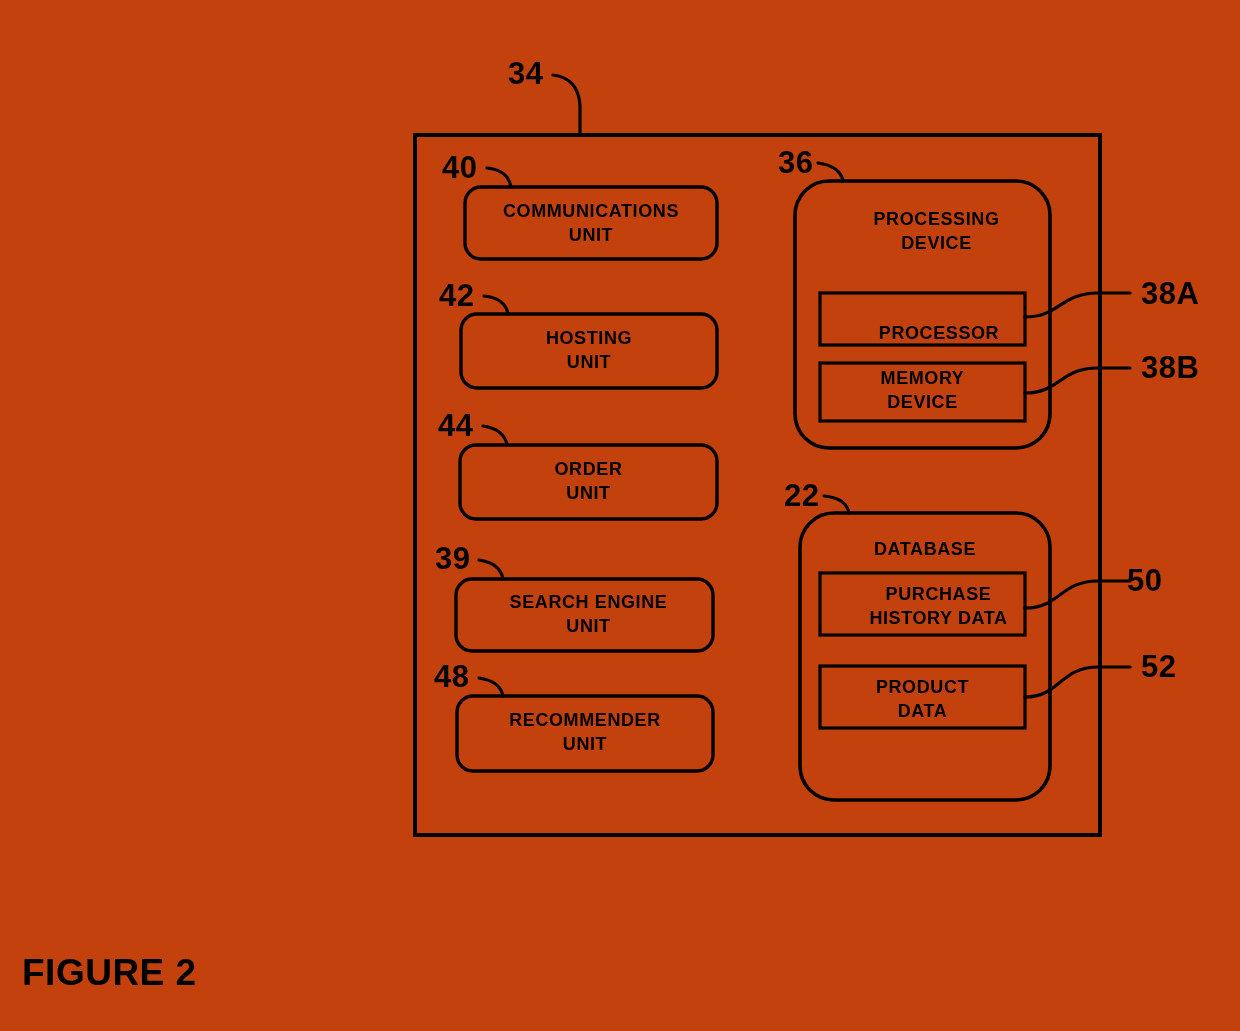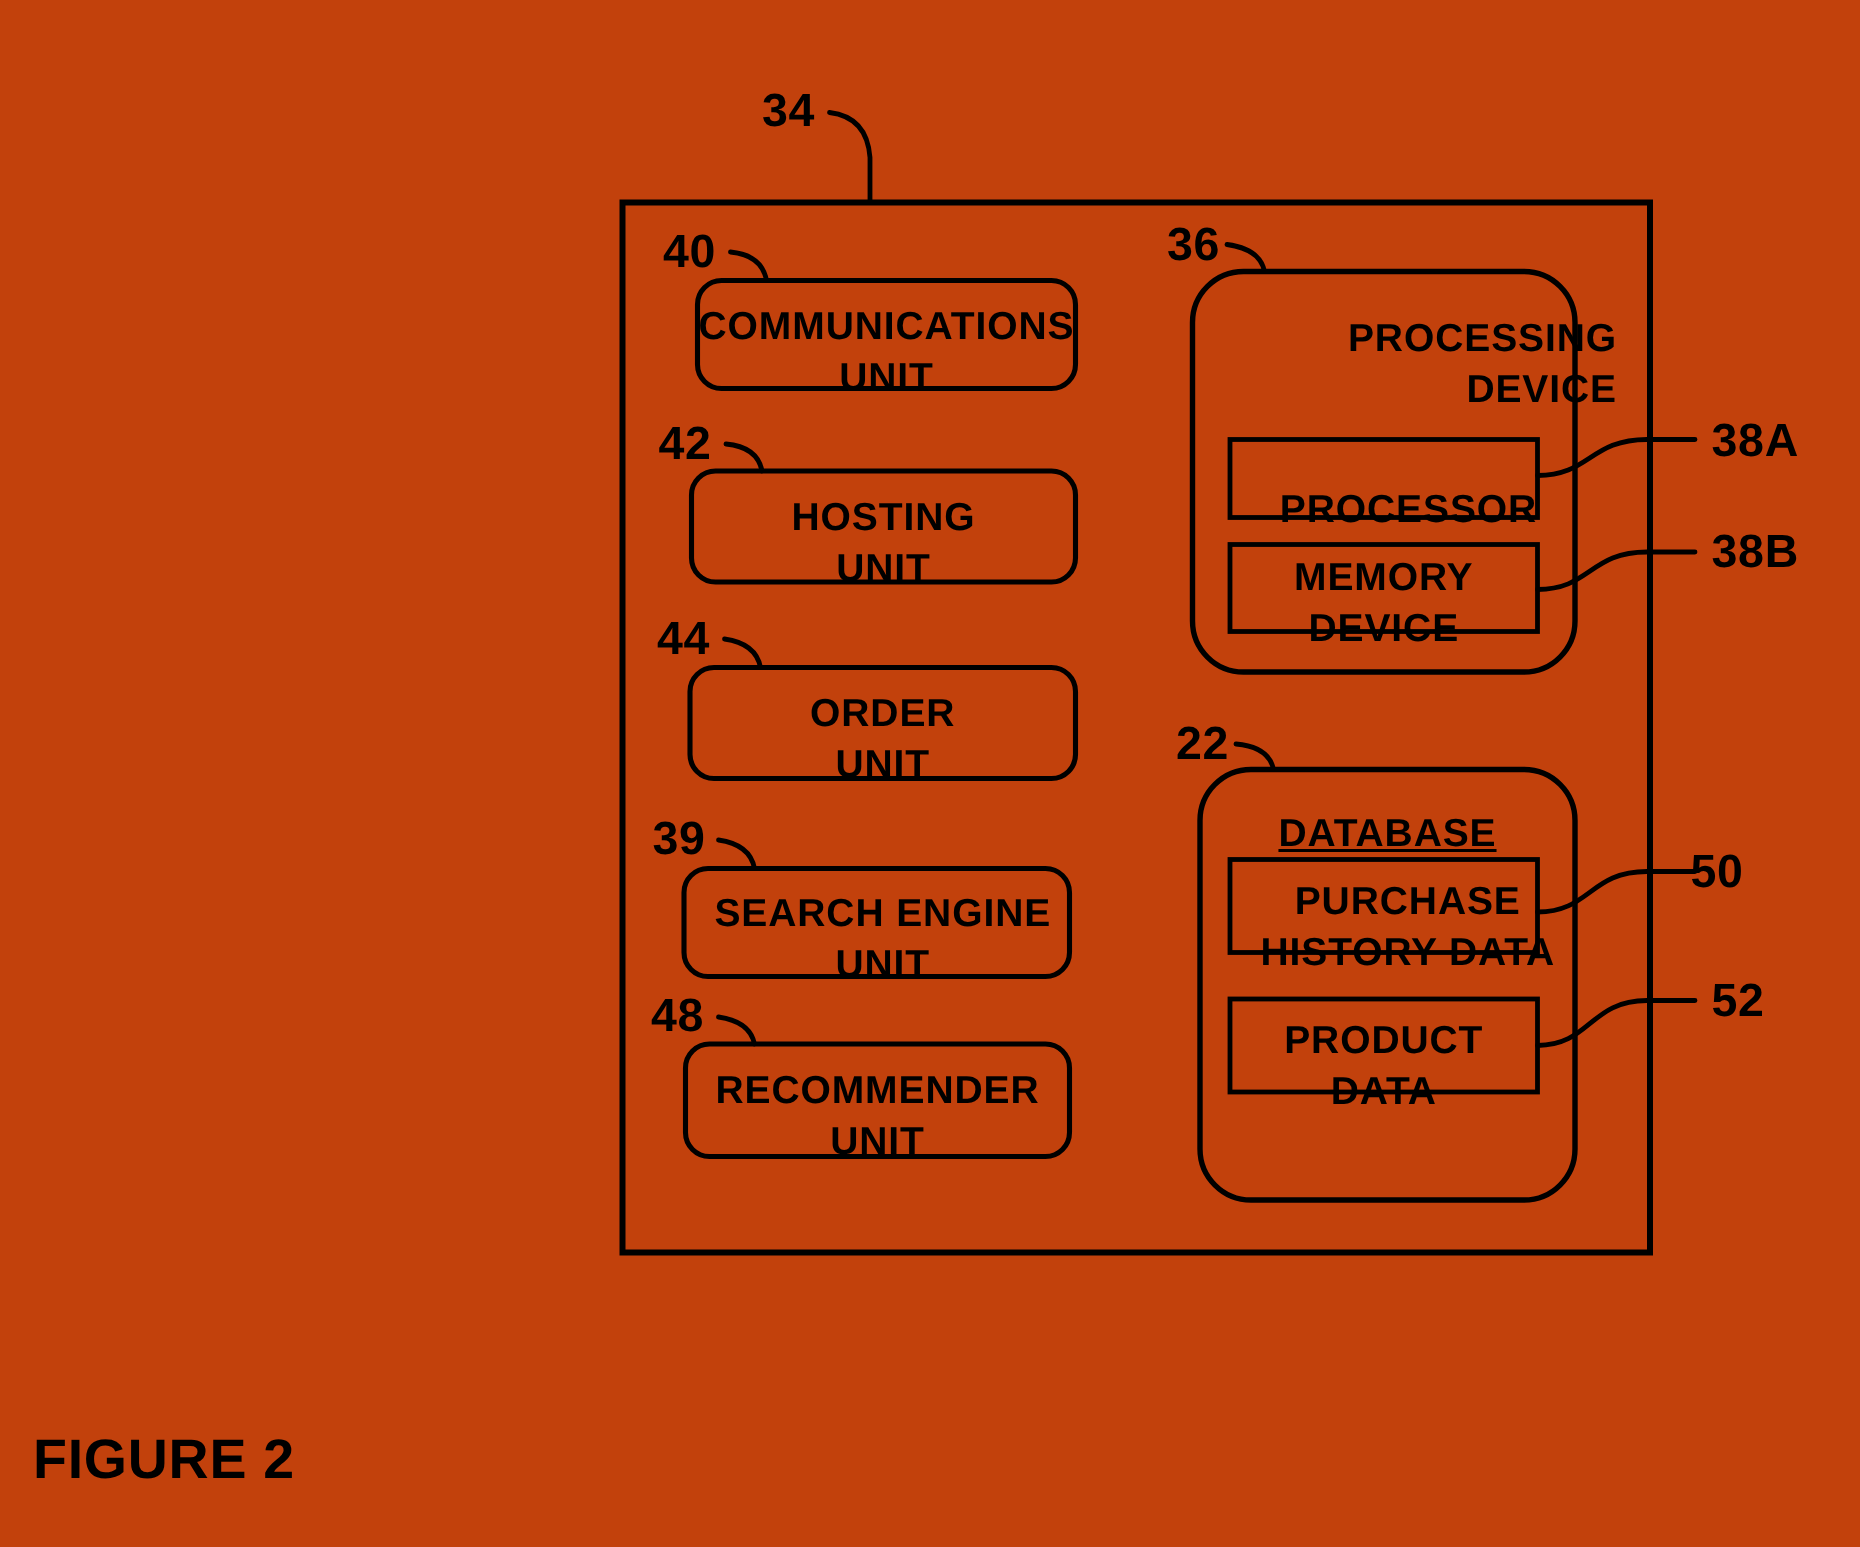--- a/index.html
+++ b/index.html
@@ -35,21 +35,21 @@
     line-height: 1;
   }
   .refnum {
     font-size: 31px;
     letter-spacing: 0.5px;
   }
   .boxtext {
     position: absolute;
     text-align: center;
     font-family: "Liberation Sans", sans-serif;
-    font-size: 26px;
+    font-size: 18px;
     font-weight: bold;
     letter-spacing: 0.6px;
     color: #000000;
     line-height: 1.32;
     white-space: pre-line;
   }
   .figcap {
     position: absolute;
     font-family: "Liberation Sans", sans-serif;
     font-size: 37px;
@@ -125,27 +125,27 @@
 UNIT</div>
   <div class="boxtext" style="left:461px; top:327px; width:256px;">HOSTING
 UNIT</div>
   <div class="boxtext" style="left:460px; top:458px; width:257px;">ORDER
 UNIT</div>
   <div class="boxtext" style="left:456px; top:591px; width:265px;">SEARCH ENGINE
 UNIT</div>
   <div class="boxtext" style="left:457px; top:709px; width:256px;">RECOMMENDER
 UNIT</div>
 
-  <div class="boxtext" style="left:795px; top:208px; width:283px;text-align:right;">PROCESSING
+  <div class="boxtext" style="left:795px; top:208px; width:283px;">PROCESSING
 DEVICE</div>
   <div class="boxtext" style="left:848px; top:306px; width:182px;margin-top:16px;">PROCESSOR</div>
   <div class="boxtext" style="left:820px; top:367px; width:205px;">MEMORY
 DEVICE</div>
 
-  <div class="boxtext" style="left:800px; top:538px; width:250px;text-decoration:underline;">DATABASE</div>
+  <div class="boxtext" style="left:800px; top:538px; width:250px;">DATABASE</div>
   <div class="boxtext" style="left:820px; top:583px; width:237px;">PURCHASE
 HISTORY DATA</div>
   <div class="boxtext" style="left:820px; top:676px; width:205px;">PRODUCT
 DATA</div>
 
   <div class="figcap" style="left:22px; top:952px;">FIGURE 2</div>
 
 </div>
 
 </body></html>

